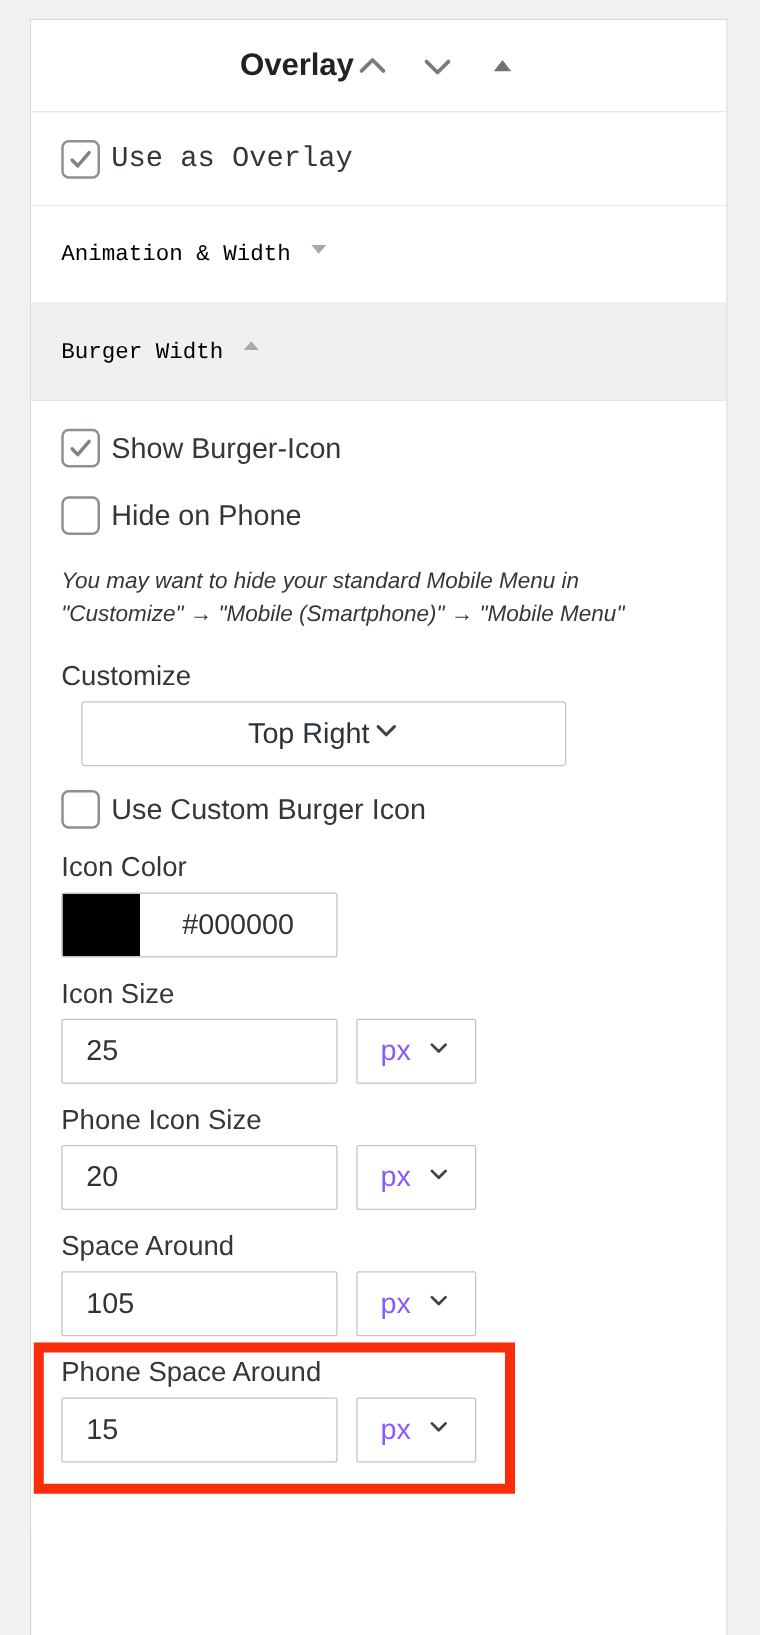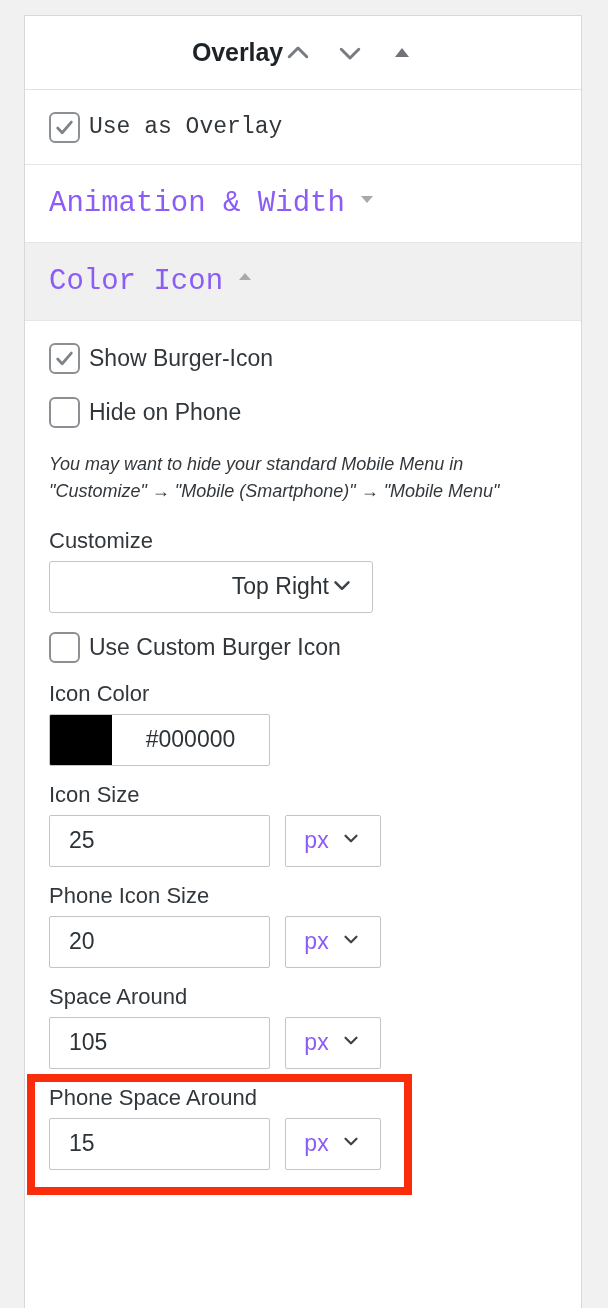--- a/index.html
+++ b/index.html
@@ -74,22 +74,22 @@
   }
   .section-row {
     height: 77px;
     display: flex;
     align-items: center;
     cursor: pointer;
   }
   .section-row.collapsed { background: #ffffff; }
   .section-row.expanded  { background: #f0f0f0; }
   .section-label {
-    font-size: 29px;
-    color: #8b5cf6;
+    font-size: 18px;
+    color: #000000;
   }
   .tri {
     margin-left: 13px;
     display: inline-block;
     position: relative;
     top: -2px;
   }
 
   
   .cb {
@@ -137,31 +137,32 @@
   .field-label {
     font-size: 22px;
     color: #32373c;
     margin-bottom: 7px;
   }
 
   .field-block { margin-bottom: 16px; }
 
   
   .select-box {
-    width: 324px;
+    width: 388px;
     height: 52px;
     box-sizing: border-box;
     border: 1px solid #c3c4c7;
     border-radius: 3px;
     background: #fff;
     display: flex;
     align-items: center;
-    justify-content: flex-end;
+    justify-content: center;
     padding: 0 17px 0 19px;
     cursor: pointer;
+    margin-left: 16px;
   }
   .select-val {
     font-size: 23px;
     color: #2c3338;
   }
 
   
   .color-field {
     display: flex;
     width: 221px;
@@ -274,21 +275,21 @@
   <div class="row section-row collapsed">
     <span class="section-label">Animation &amp; Width</span>
     <span class="tri">
       <svg width="18" height="18" viewBox="0 0 18 18">
         <polygon points="3,6 15,6 9,13" fill="#a7aaad"></polygon>
       </svg>
     </span>
   </div>
 
   <div class="row section-row expanded">
-    <span class="section-label">Color Icon</span>
+    <span class="section-label">Burger Width</span>
     <span class="tri">
       <svg width="18" height="18" viewBox="0 0 18 18">
         <polygon points="9,5 15,12 3,12" fill="#a7aaad"></polygon>
       </svg>
     </span>
   </div>
 
   <div class="content">
 
     <div class="checkline">

